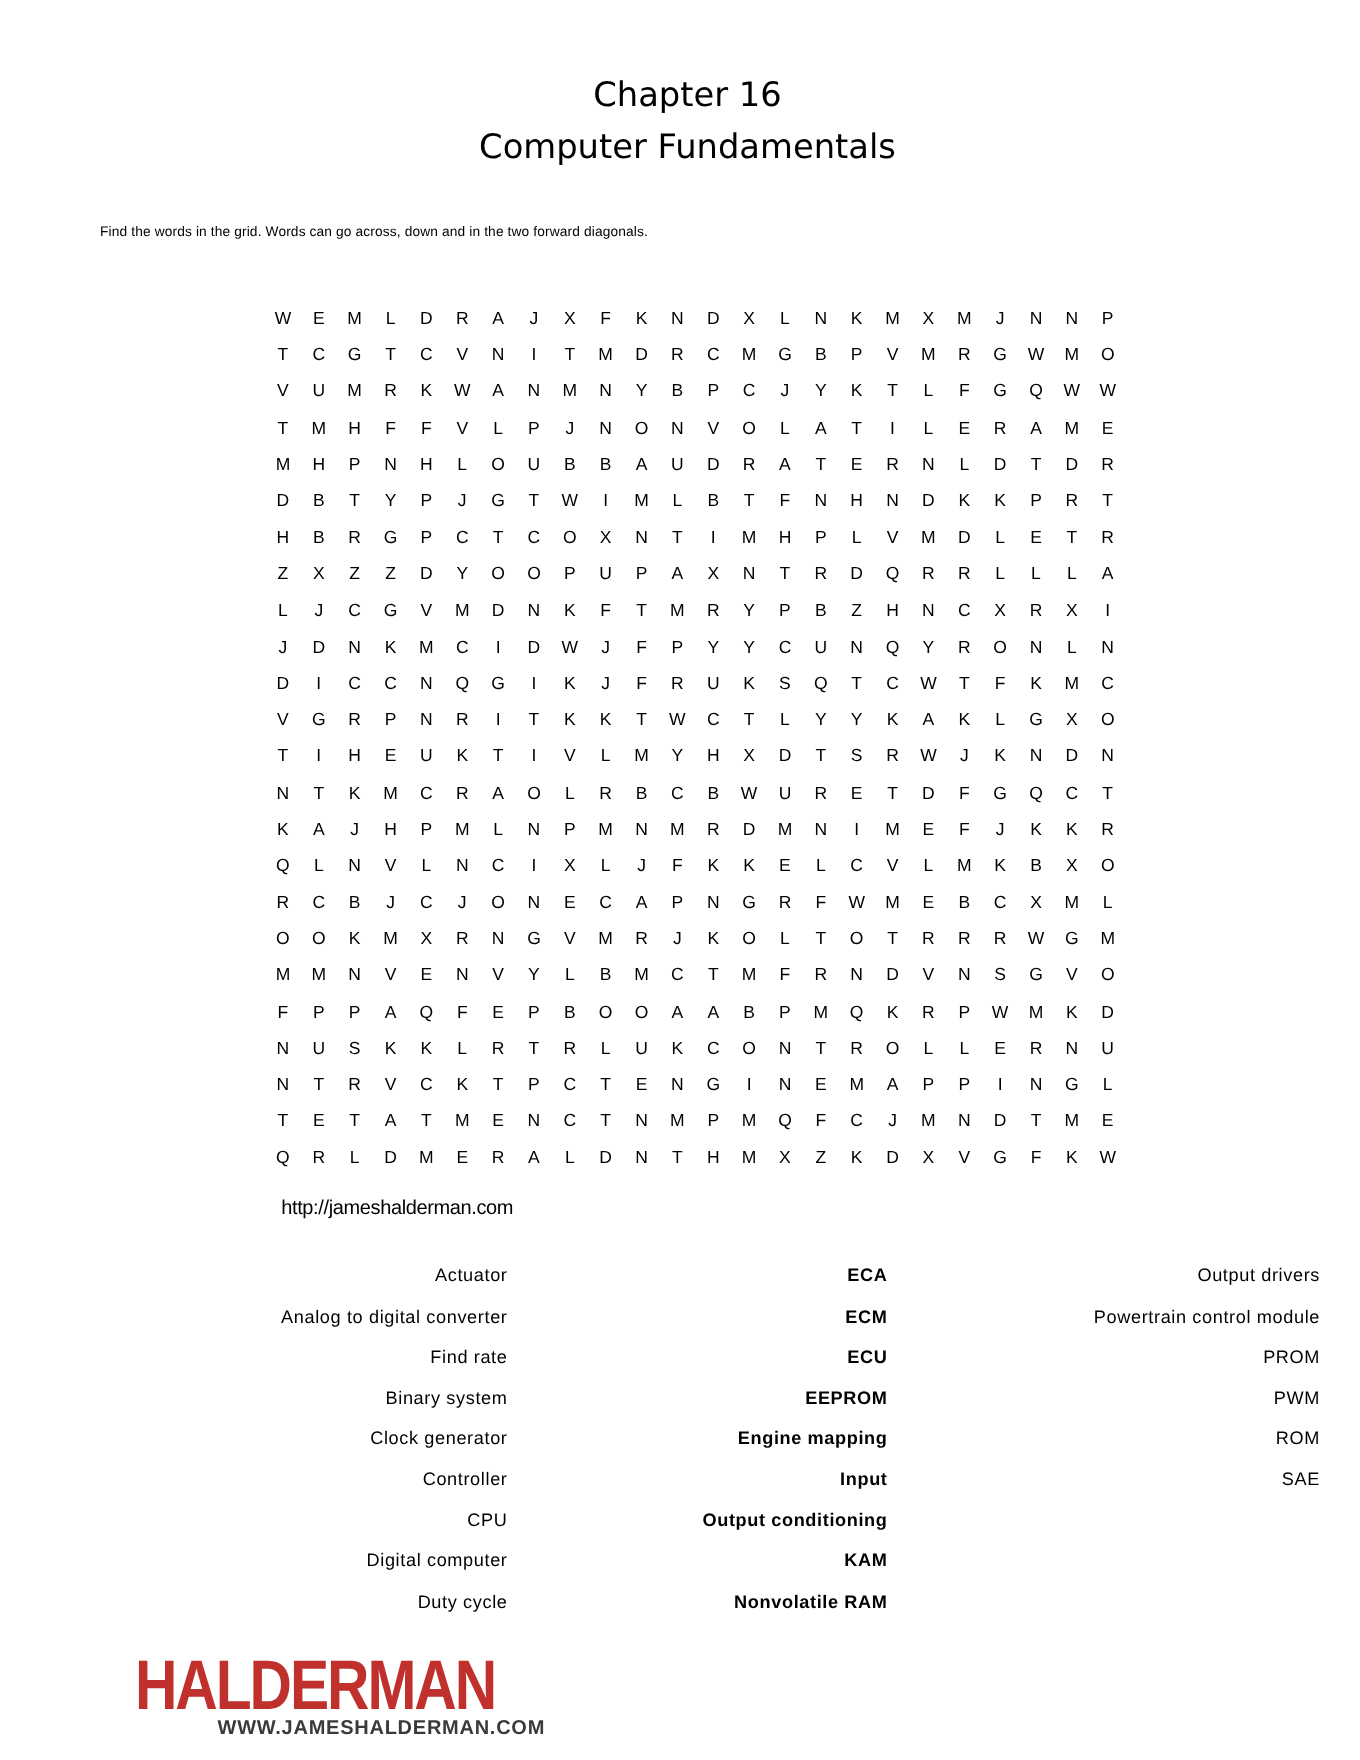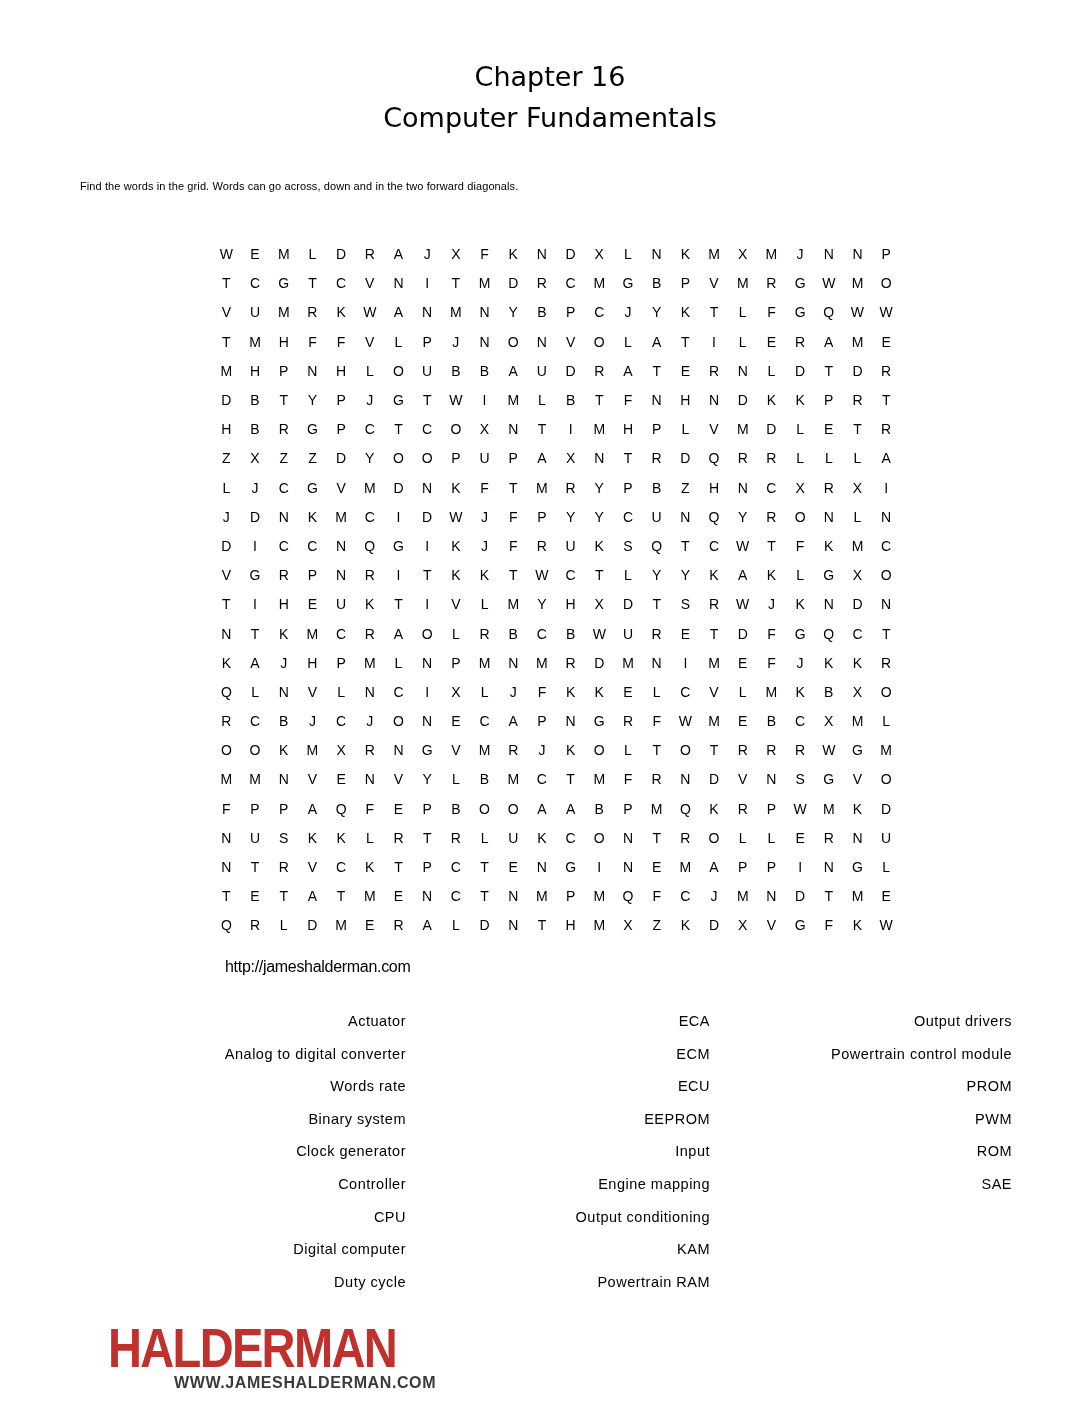--- a/index.html
+++ b/index.html
@@ -8,22 +8,22 @@
   .title1 { top: 57px; }
   .title2 { top: 98px; }
   .instructions { position: absolute; left: 80px; top: 180px; font-size: 11px; letter-spacing: 0.1px; }
   .grid { position: absolute; left: 212px; top: 240px; }
   .grid-row { display: flex; height: 29.2px; align-items: center; }
   .cell { width: 28.7px; text-align: center; font-size: 14px; line-height: 29px; }
   .source-url { position: absolute; left: 225px; top: 958px; font-size: 16px; letter-spacing: -0.3px; }
   .wordlist-col { position: absolute; top: 1008px; width: 320px; text-align: right; }
   .word { font-size: 14.5px; height: 32.6px; line-height: 26px; letter-spacing: 0.5px; }
   .col1 { left: 86px; }
-  .col2 { left: 390px; }
-  .col3 { left: 692px; }
+  .col2 { left: 390px; font-weight: bold; }
+  .col3 { left: 736px; }
   .logo { position: absolute; left: 108px; top: 1322px; width: 275px; }
   .logo-main { font-family: "Liberation Sans", sans-serif; font-weight: bold; color: #c0302d; font-size: 56px; line-height: 52px; letter-spacing: -2px; transform: scaleX(0.84); transform-origin: left; white-space: nowrap; }
   .logo-sub { font-family: "Liberation Sans", sans-serif; font-weight: bold; color: #3a3a3a; font-size: 16px; letter-spacing: 0.6px; margin-left: 66px; margin-top: 0px; white-space: nowrap; }
 </style>
 </head>
 <body>
 
 <div class="title title1">Chapter 16</div>
 <div class="title title2">Computer Fundamentals</div>
 
@@ -654,38 +654,38 @@
       <span class="cell">K</span>
       <span class="cell">W</span>
     </div>
   </div>
 
 <div class="source-url">http://jameshalderman.com</div>
 
 <div class="wordlist-col col1" id="col0">
     <div class="word">Actuator</div>
     <div class="word">Analog to digital converter</div>
-    <div class="word">Words rate</div>
+    <div class="word">Find rate</div>
     <div class="word">Binary system</div>
     <div class="word">Clock generator</div>
     <div class="word">Controller</div>
     <div class="word">CPU</div>
     <div class="word">Digital computer</div>
     <div class="word">Duty cycle</div>
   </div>
 <div class="wordlist-col col2" id="col1">
     <div class="word">ECA</div>
     <div class="word">ECM</div>
     <div class="word">ECU</div>
     <div class="word">EEPROM</div>
+    <div class="word">Engine mapping</div>
     <div class="word">Input</div>
-    <div class="word">Engine mapping</div>
     <div class="word">Output conditioning</div>
     <div class="word">KAM</div>
-    <div class="word">Powertrain RAM</div>
+    <div class="word">Nonvolatile RAM</div>
   </div>
 <div class="wordlist-col col3" id="col2">
     <div class="word">Output drivers</div>
     <div class="word">Powertrain control module</div>
     <div class="word">PROM</div>
     <div class="word">PWM</div>
     <div class="word">ROM</div>
     <div class="word">SAE</div>
   </div>
 

